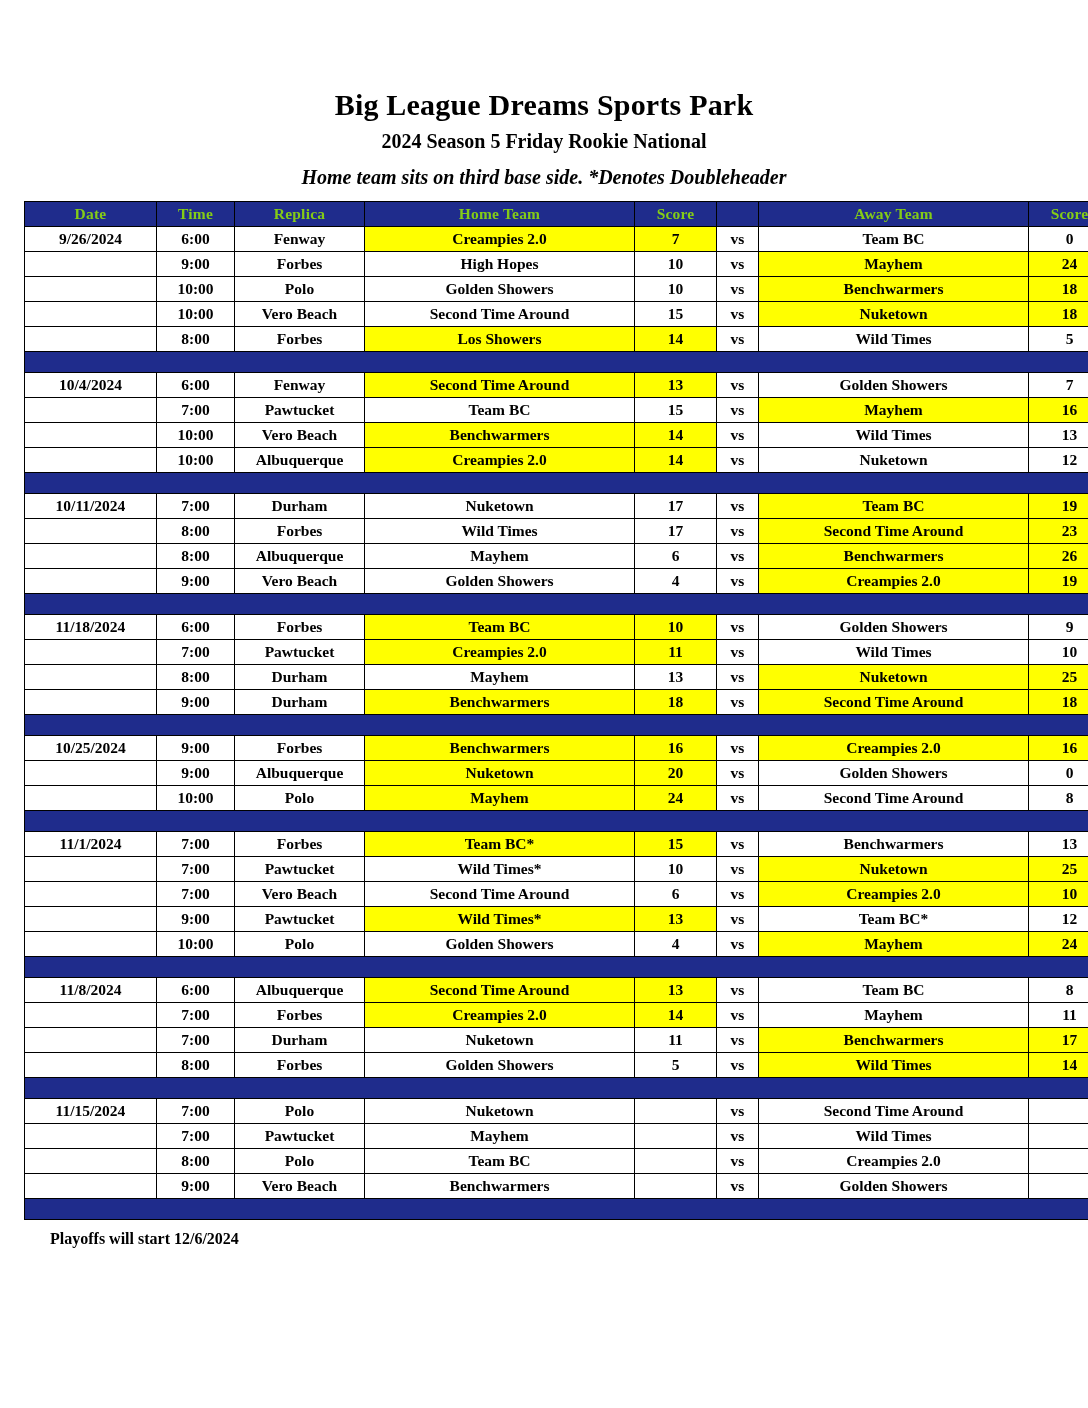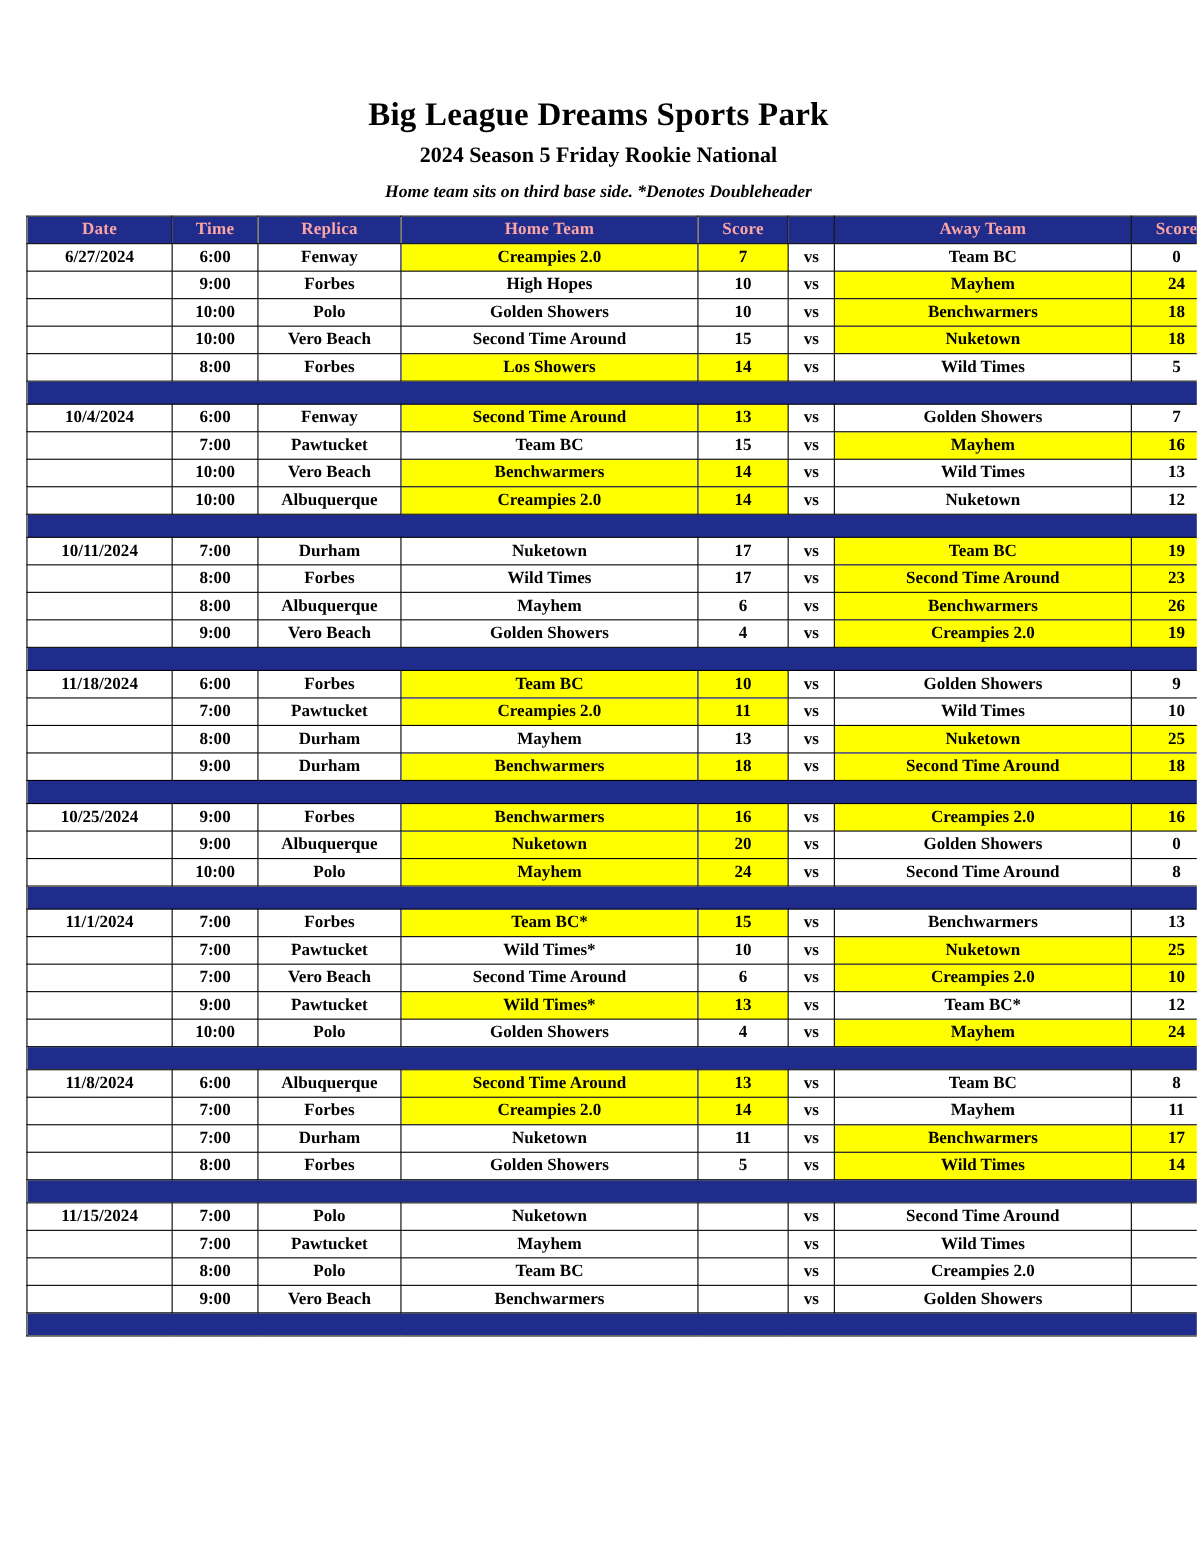--- a/index.html
+++ b/index.html
@@ -28,21 +28,21 @@
     margin: 0 0 8px 0;
   }
   .subtitle {
     text-align: center;
     font-size: 20px;
     font-weight: bold;
     margin: 0 0 10px 0;
   }
   .note {
     text-align: center;
-    font-size: 16px;
+    font-size: 20px;
     font-style: italic;
     font-weight: bold;
     margin: 13px 0 12px 0;
   }
   table.schedule {
     border-collapse: collapse;
     width: 1016px;
     margin: 0 auto;
     table-layout: fixed;
   }
@@ -51,21 +51,21 @@
     font-size: 15.5px;
     font-weight: bold;
     text-align: center;
     height: 24px;
     padding: 0;
     overflow: hidden;
     white-space: nowrap;
   }
   thead th {
     background: #1F2C8C;
-    color: #fca5a5;
+    color: #84cc16;
     font-size: 15.5px;
     letter-spacing: 0.2px;
   }
   .c-date { width: 132px; }
   .c-time { width: 78px; }
   .c-replica { width: 130px; }
   .c-home { width: 270px; }
   .c-score { width: 82px; }
   .c-vs { width: 42px; }
   .c-away { width: 270px; }
@@ -119,21 +119,21 @@
         <th>Replica</th>
         <th>Home Team</th>
         <th>Score</th>
         <th></th>
         <th>Away Team</th>
         <th>Score</th>
       </tr>
     </thead>
     <tbody id="schedule-body">
         <tr>
-          <td class="plain">6/27/2024</td>
+          <td class="plain">9/26/2024</td>
           <td class="plain">6:00</td>
           <td class="plain">Fenway</td>
           <td class="hl">Creampies 2.0</td>
           <td class="hl">7</td>
           <td class="vs plain">vs</td>
           <td class="plain">Team BC</td>
           <td class="plain">0</td>
         </tr>
         <tr>
           <td class="plain"></td>
@@ -475,14 +475,15 @@
           <td class="vs plain">vs</td>
           <td class="plain">Golden Showers</td>
           <td class="plain"></td>
         </tr>
         <tr class="spacer">
           <td colspan="8"></td>
         </tr>
       </tbody>
   </table>
 
+  <div class="footer">Playoffs will start 12/6/2024</div>
 
 </div>
 
 </body></html>

